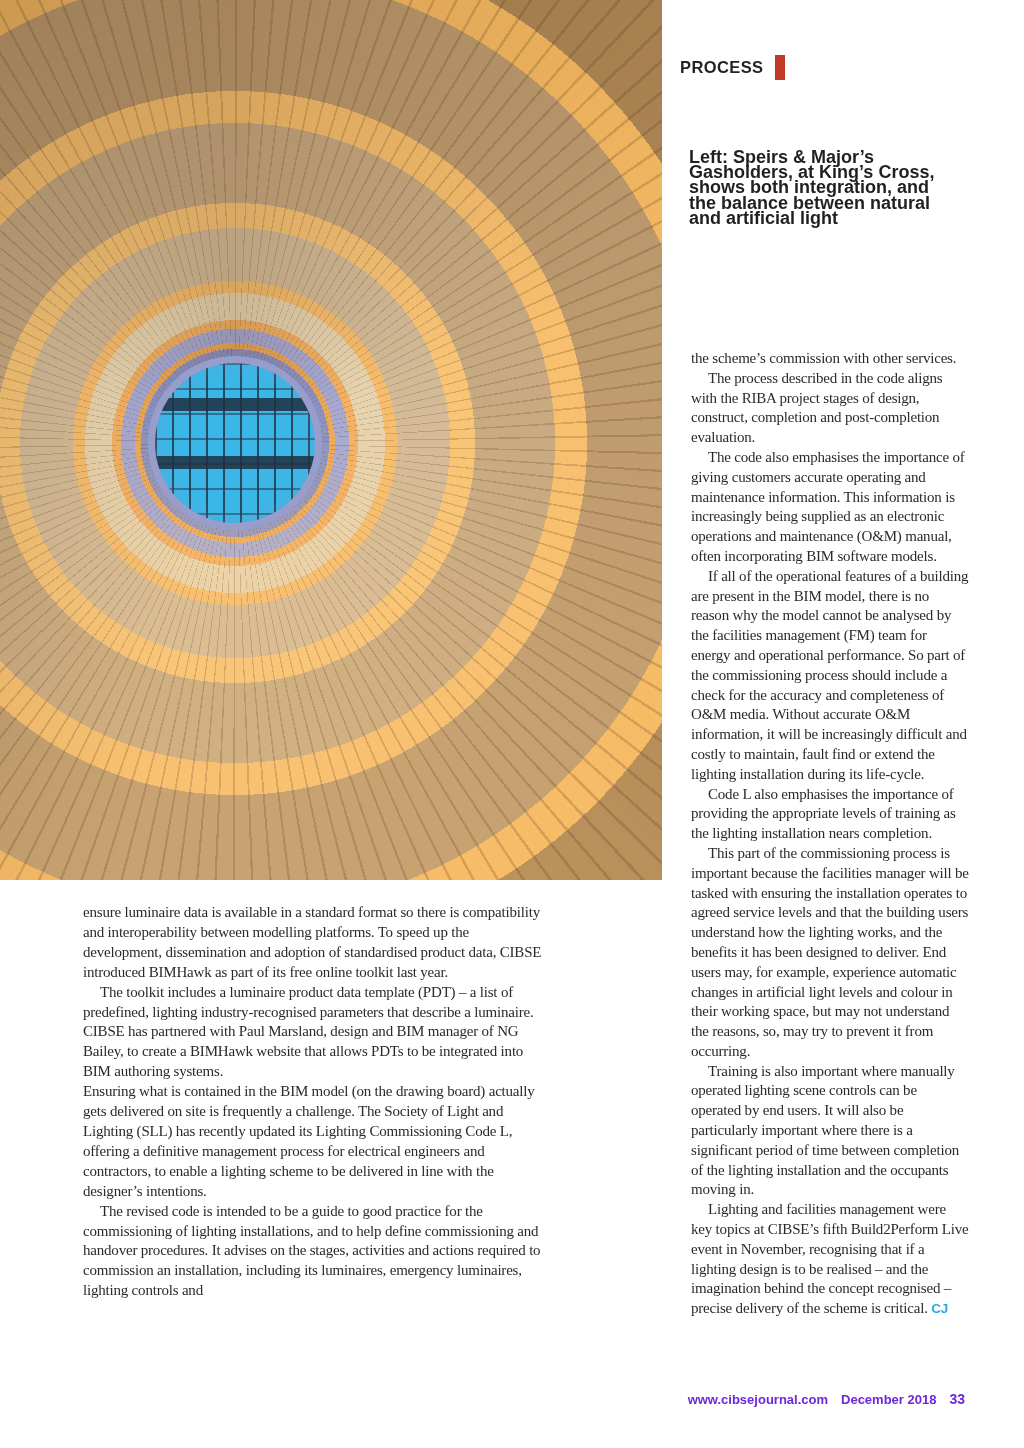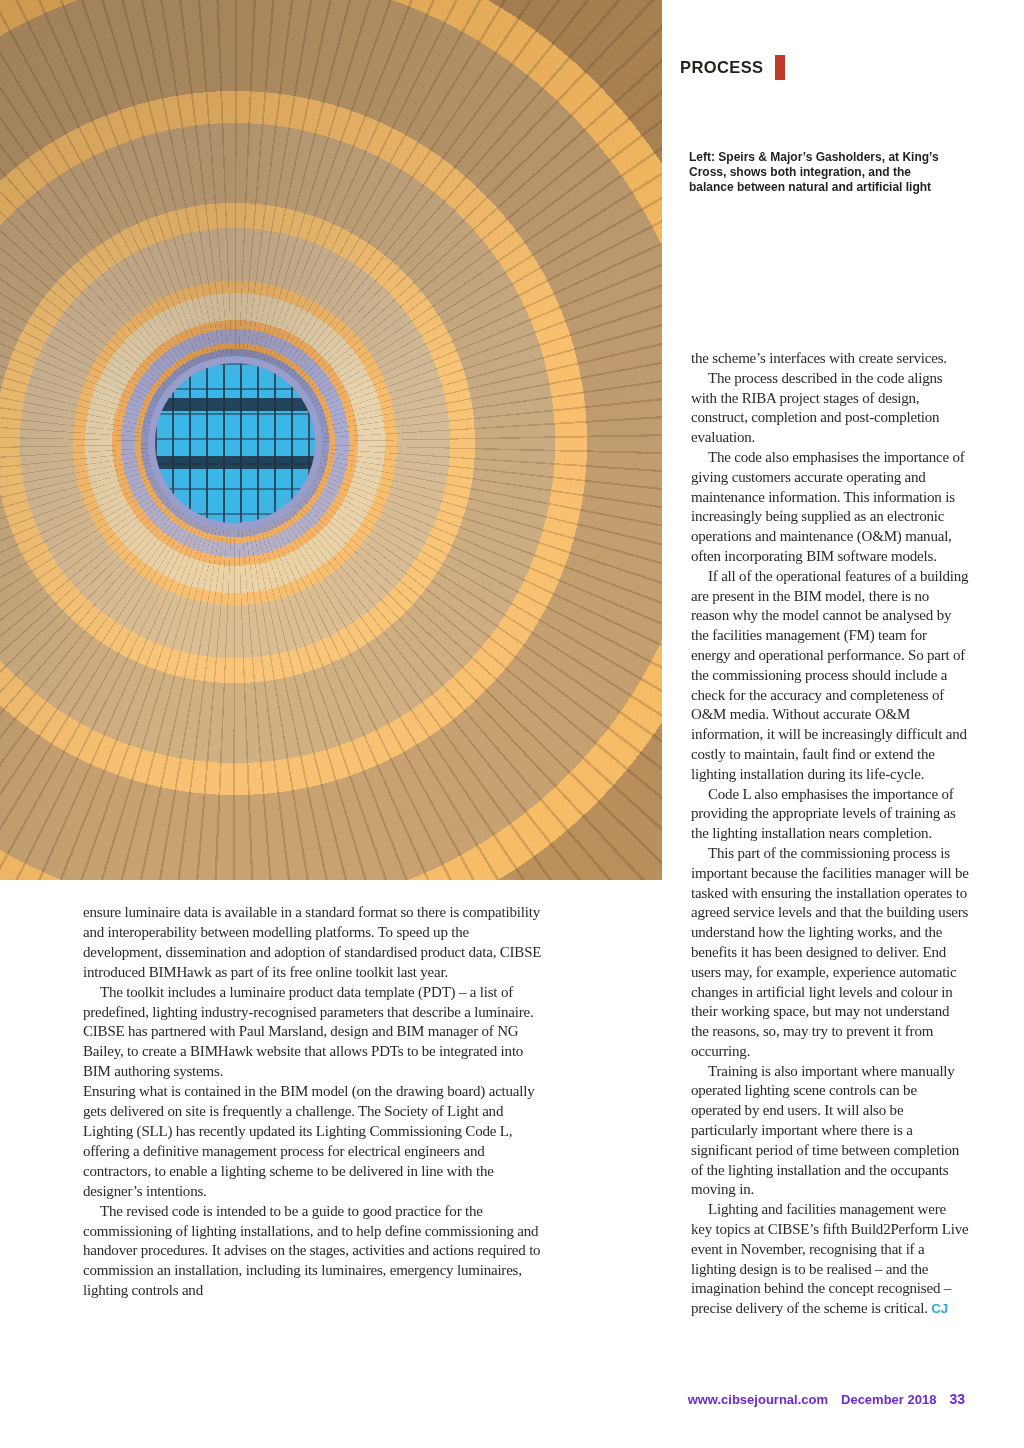--- a/index.html
+++ b/index.html
@@ -55,21 +55,21 @@
     position:absolute;left:680px;top:54px;width:288px;height:26px;
     display:flex;align-items:center;font-family:"Liberation Sans", sans-serif;
   }
   .hdr .section{font-weight:800;font-size:16.5px;letter-spacing:0.4px;color:#27241f;}
   .hdr .bar{width:10px;height:25px;background:#c13a28;margin:0 9px 0 11px;}
   .hdr .topic{font-weight:400;font-size:15.5px;letter-spacing:0.3px;color:#27241f;}
   
   .caption{
     position:absolute;left:689px;top:150px;width:250px;
     font-family:"Liberation Sans", sans-serif;font-weight:700;
-    font-size:12px;line-height:15.2px;color:#231f20;
+    font-size:18px;line-height:15.2px;color:#231f20;
   }
   
   .col{position:absolute;}
   .col p{margin:0;font-size:15px;line-height:19.8px;letter-spacing:-0.2px;}
   .col p.ind{text-indent:17px;}
   .leftcol{left:83px;top:903px;width:466px;}
   .leftcol p{line-height:19.9px;}
   .rightcol{left:691px;top:349px;width:278px;}
   .subhead{
     font-family:"Liberation Sans", sans-serif;font-weight:700;
@@ -107,21 +107,21 @@
 <div class="caption">Left: Speirs &amp; Major’s Gasholders, at King’s Cross, shows both integration, and the balance between natural and artificial light</div>
 
 <div class="col leftcol">
   <p>ensure luminaire data is available in a standard format so there is compatibility and interoperability between modelling platforms. To speed up the development, dissemination and adoption of standardised product data, CIBSE introduced BIMHawk as part of its free online toolkit last year.</p>
   <p class="ind">The toolkit includes a luminaire product data template (PDT) – a list of predefined, lighting industry-recognised parameters that describe a luminaire. CIBSE has partnered with Paul Marsland, design and BIM manager of NG Bailey, to create a BIMHawk website that allows PDTs to be integrated into BIM authoring systems.</p>
   <p>Ensuring what is contained in the BIM model (on the drawing board) actually gets delivered on site is frequently a challenge. The Society of Light and Lighting (SLL) has recently updated its Lighting Commissioning Code L, offering a definitive management process for electrical engineers and contractors, to enable a lighting scheme to be delivered in line with the designer’s intentions.</p>
   <p class="ind">The revised code is intended to be a guide to good practice for the commissioning of lighting installations, and to help define commissioning and handover procedures. It advises on the stages, activities and actions required to commission an installation, including its luminaires, emergency luminaires, lighting controls and</p>
 </div>
 
 <div class="col rightcol">
-  <p>the scheme’s interfaces with create services.</p>
+  <p>the scheme’s commission with other services.</p>
   <p class="ind">The process described in the code aligns with the RIBA project stages of design, construct, completion and post-completion evaluation.</p>
   <p class="ind">The code also emphasises the importance of giving customers accurate operating and maintenance information. This information is increasingly being supplied as an electronic operations and maintenance (O&amp;M) manual, often incorporating BIM software models.</p>
   <p class="ind">If all of the operational features of a building are present in the BIM model, there is no reason why the model cannot be analysed by the facilities management (FM) team for energy and operational performance. So part of the commissioning process should include a check for the accuracy and completeness of O&amp;M media. Without accurate O&amp;M information, it will be increasingly difficult and costly to maintain, fault find or extend the lighting installation during its life-cycle.</p>
   <p class="ind">Code L also emphasises the importance of providing the appropriate levels of training as the lighting installation nears completion.</p>
   <p class="ind">This part of the commissioning process is important because the facilities manager will be tasked with ensuring the installation operates to agreed service levels and that the building users understand how the lighting works, and the benefits it has been designed to deliver. End users may, for example, experience automatic changes in artificial light levels and colour in their working space, but may not understand the reasons, so, may try to prevent it from occurring.</p>
   <p class="ind">Training is also important where manually operated lighting scene controls can be operated by end users. It will also be particularly important where there is a significant period of time between completion of the lighting installation and the occupants moving in.</p>
   <p class="ind">
     <span>Lighting and facilities management were key topics at CIBSE’s fifth Build2Perform Live event in November, recognising that if a lighting design is to be realised – and the imagination behind the concept recognised – precise delivery of the scheme is critical.</span>
     <span class="cj">CJ</span>
   </p>

